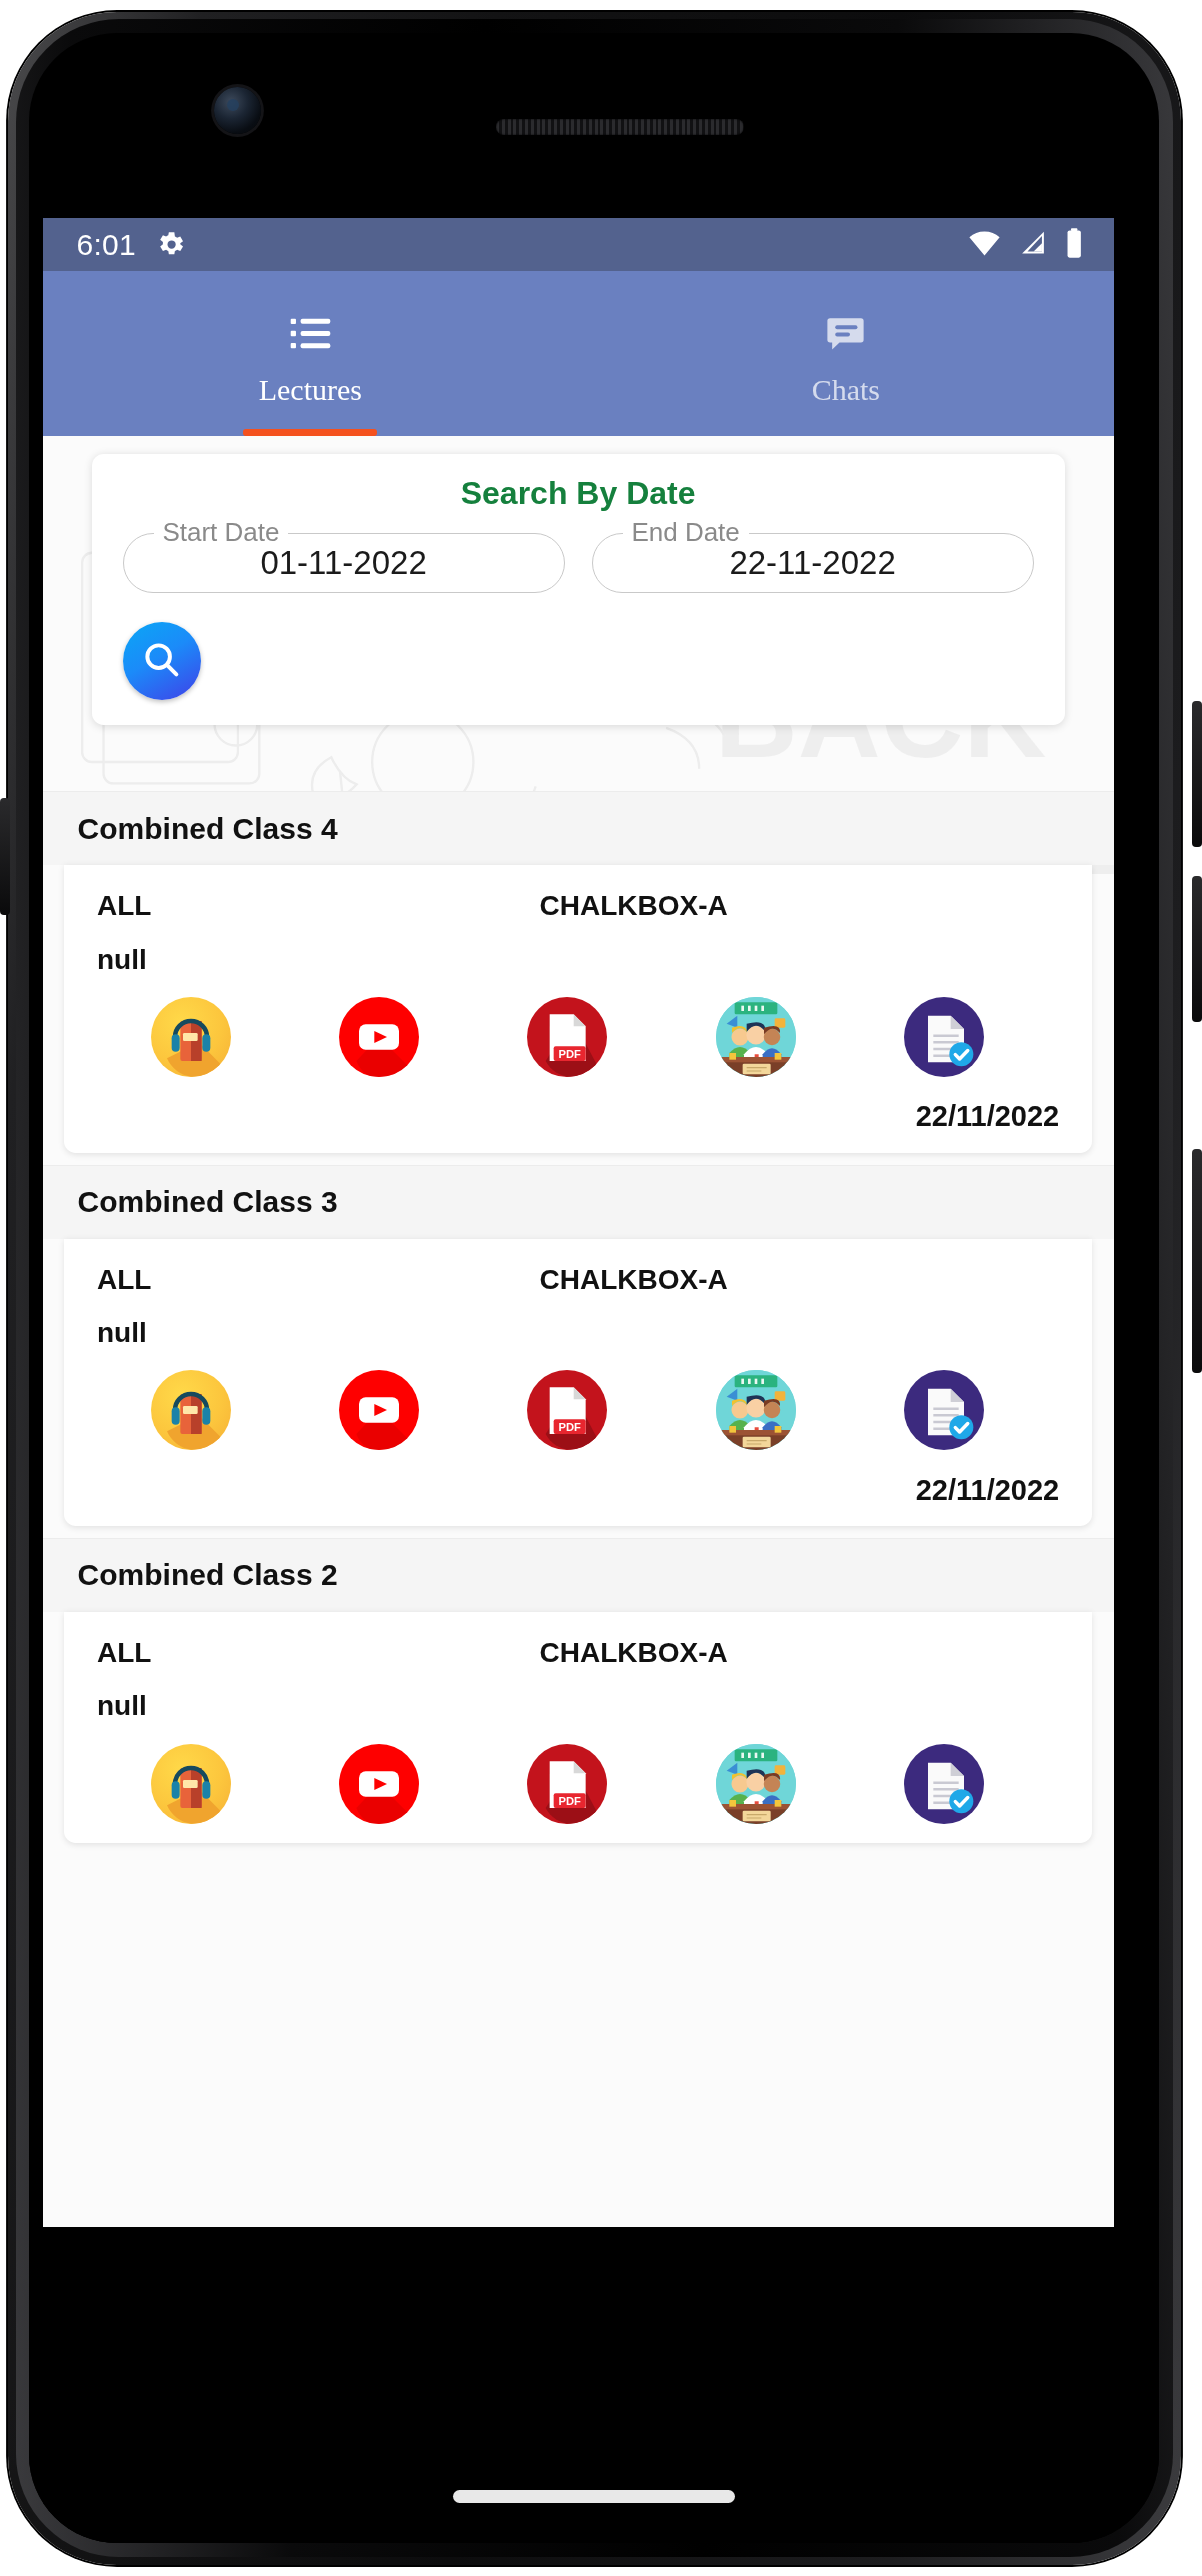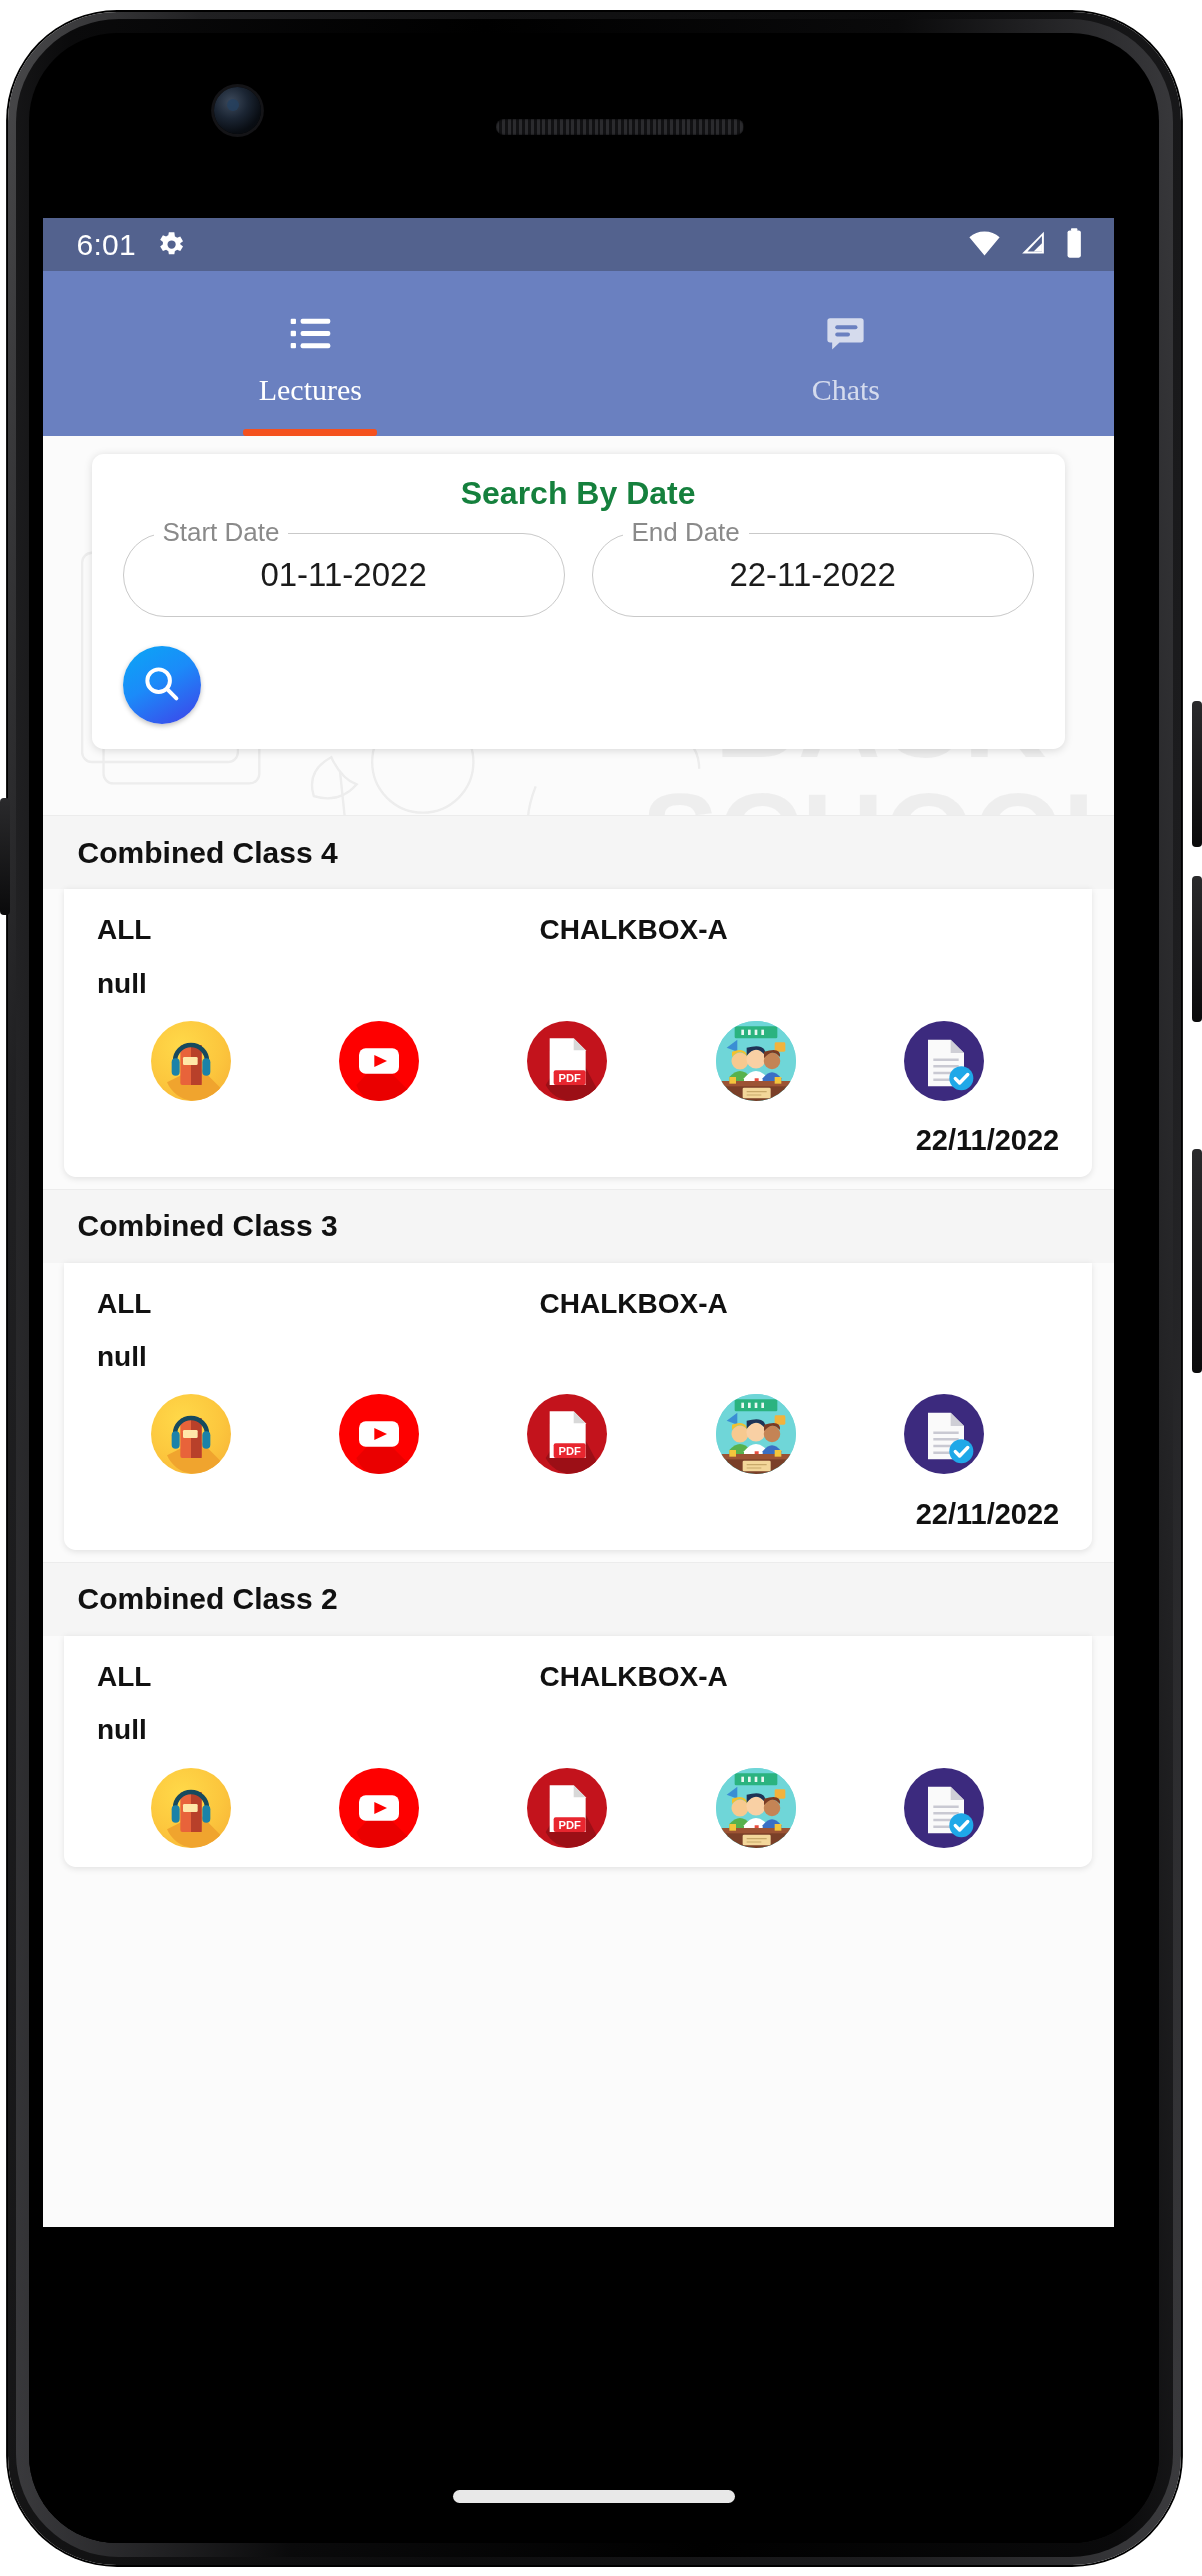--- a/index.html
+++ b/index.html
@@ -133,21 +133,21 @@
   }
   #search-card-title {
     text-align:center; color:#15803d; font-size:32px; font-weight:bold;
     margin-bottom: 21.4px;
   }
   .field-row { display:flex; gap:27px; align-items:flex-start; }
   .field-row + .field-row { margin-top: 25px; }
 
   .outlined-field { position:relative; flex:1; }
   .outlined-field .of-box {
-    height: 84px;
+    height: 60px;
     border: 1.6px solid #c9c9c9;
     border-radius: 42px;
     display:flex; align-items:center; justify-content:center;
     font-size: 33px; color:#1b1b1b;
   }
   .outlined-field .of-box.placeholder-style { color:#8d8d8d; }
   .outlined-field .of-label {
     position:absolute; top:-16.6px; left: 31px;
     background:#fff; padding: 0 8.8px;
     font-size: 26px; color:#8a8a8a;

